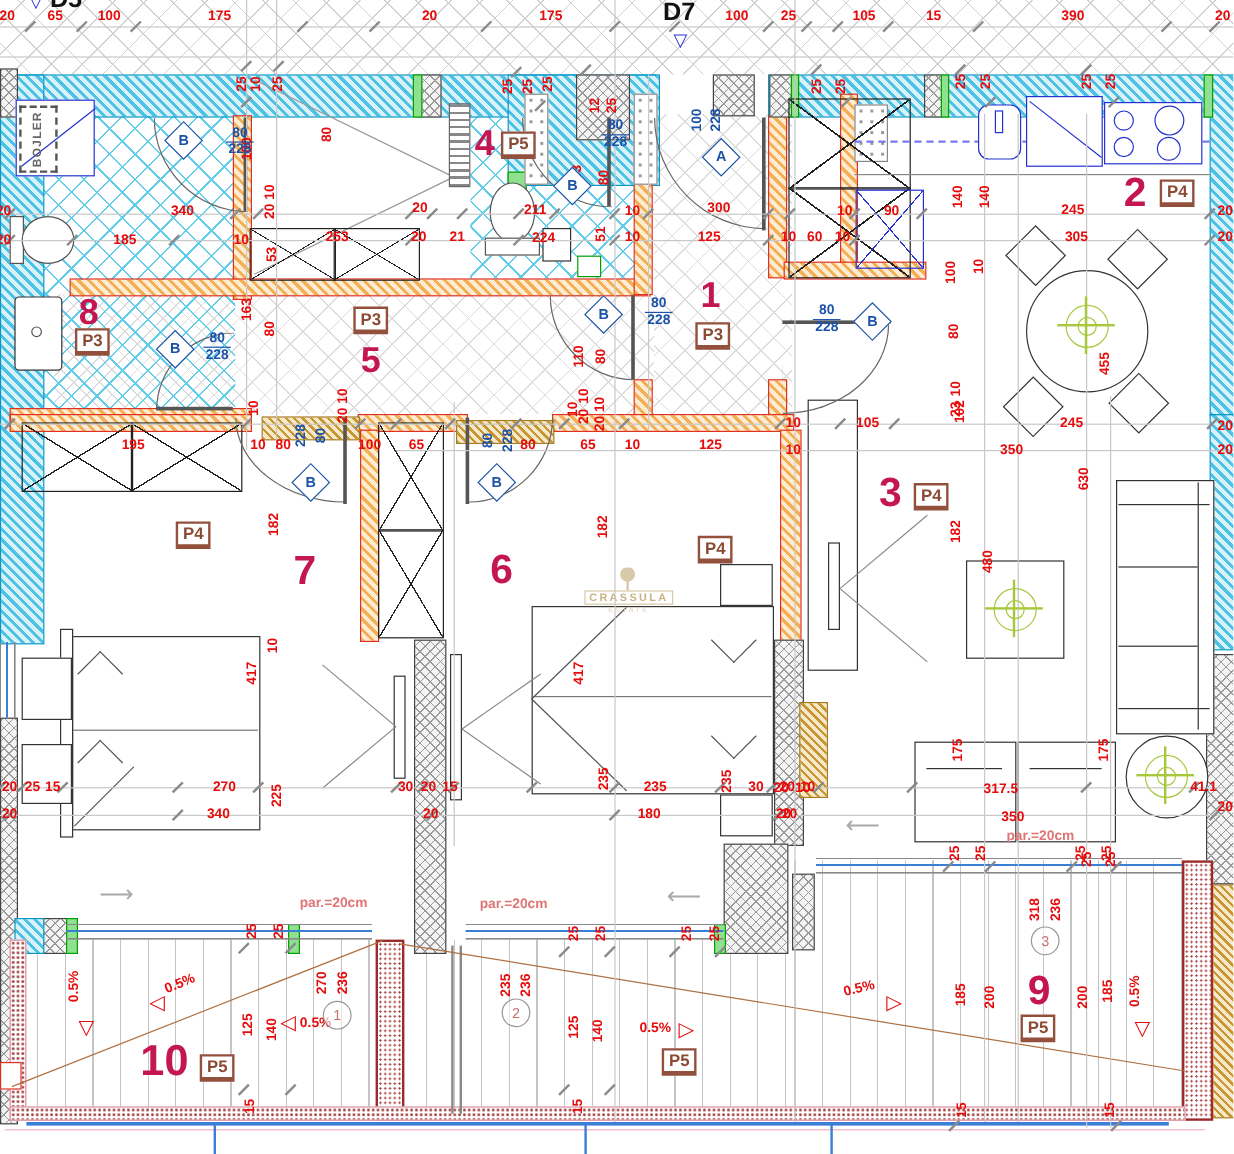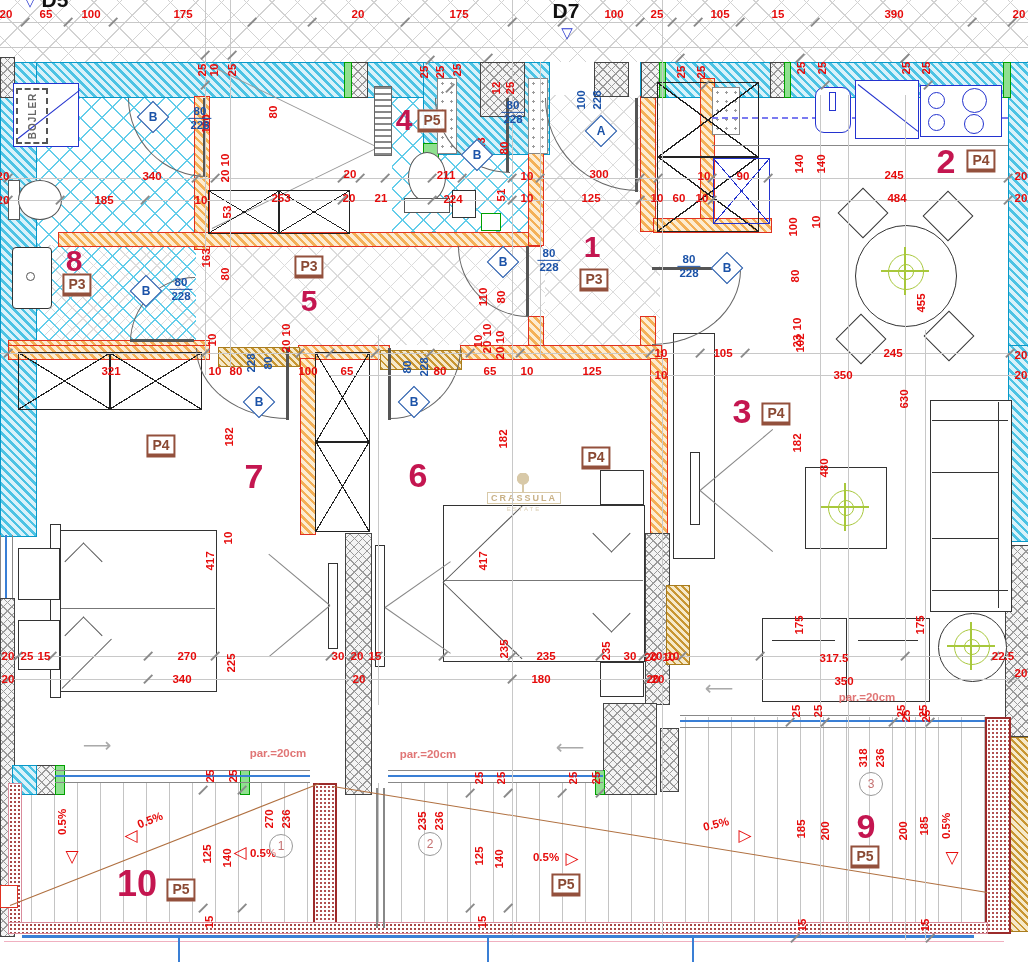--- a/index.html
+++ b/index.html
@@ -436,21 +436,21 @@
       <span class="ann dim" style="left: 599px; top: 174px; color: rgb(230, 12, 12);">300</span>
       <span class="ann dim" style="left: 591px; top: 198px; color: rgb(230, 12, 12);">125</span>
       <span class="ann dim" style="left: 657px; top: 198px; color: rgb(230, 12, 12);">10</span>
       <span class="ann dim" style="left: 679px; top: 198px; color: rgb(230, 12, 12);">60</span>
       <span class="ann dim" style="left: 702px; top: 198px; color: rgb(230, 12, 12);">10</span>
       <span class="ann dim" style="left: 704px; top: 176px; color: rgb(230, 12, 12);">10</span>
       <span class="ann dim" style="left: 743px; top: 176px; color: rgb(230, 12, 12);">90</span>
       <span class="ann dim" style="left: 799px; top: 164px; transform: translate(-50%, -50%) rotate(-90deg); color: rgb(230, 12, 12);">140</span>
       <span class="ann dim" style="left: 821px; top: 164px; transform: translate(-50%, -50%) rotate(-90deg); color: rgb(230, 12, 12);">140</span>
       <span class="ann dim" style="left: 894px; top: 175px; color: rgb(230, 12, 12);">245</span>
-      <span class="ann dim" style="left: 897px; top: 198px; color: rgb(230, 12, 12);">484</span>
+      <span class="ann dim" style="left: 897px; top: 198px; color: rgb(230, 12, 12);">305</span>
       <span class="ann dim" style="left: 1021px; top: 176px; color: rgb(230, 12, 12);">20</span>
       <span class="ann dim" style="left: 1021px; top: 198px; color: rgb(230, 12, 12);">20</span>
       <span class="ann dim" style="left: 793px; top: 227px; transform: translate(-50%, -50%) rotate(-90deg); color: rgb(230, 12, 12);">100</span>
       <span class="ann dim" style="left: 816px; top: 222px; transform: translate(-50%, -50%) rotate(-90deg); color: rgb(230, 12, 12);">10</span>
       <span class="ann dim" style="left: 795px; top: 276px; transform: translate(-50%, -50%) rotate(-90deg); color: rgb(230, 12, 12);">80</span>
       <span class="ann dim" style="left: 797px; top: 324px; transform: translate(-50%, -50%) rotate(-90deg); color: rgb(230, 12, 12);">10</span>
       <span class="ann dim" style="left: 797px; top: 341px; transform: translate(-50%, -50%) rotate(-90deg); color: rgb(230, 12, 12);">23</span>
       <span class="ann dim" style="left: 921px; top: 303px; transform: translate(-50%, -50%) rotate(-90deg); color: rgb(230, 12, 12);">455</span>
       <span class="ann dim" style="left: 893px; top: 353px; color: rgb(230, 12, 12);">245</span>
       <span class="ann dim" style="left: 843px; top: 375px; color: rgb(230, 12, 12);">350</span>
@@ -463,25 +463,25 @@
       <span class="ann dim" style="left: 723px; top: 353px; color: rgb(230, 12, 12);">105</span>
       <span class="ann dim" style="left: 797px; top: 443px; transform: translate(-50%, -50%) rotate(-90deg); color: rgb(230, 12, 12);">182</span>
       <span class="ann dim" style="left: 824px; top: 468px; transform: translate(-50%, -50%) rotate(-90deg); color: rgb(230, 12, 12);">480</span>
       <span class="ann dim" style="left: 799px; top: 625px; transform: translate(-50%, -50%) rotate(-90deg); color: rgb(230, 12, 12);">175</span>
       <span class="ann dim" style="left: 920px; top: 625px; transform: translate(-50%, -50%) rotate(-90deg); color: rgb(230, 12, 12);">175</span>
       <span class="ann dim" style="left: 834px; top: 658px; color: rgb(230, 12, 12);">317.5</span>
       <span class="ann dim" style="left: 844px; top: 681px; color: rgb(230, 12, 12);">350</span>
       <span class="ann dim" style="left: 651px; top: 657px; color: rgb(230, 12, 12);">20</span>
       <span class="ann dim" style="left: 669px; top: 657px; color: rgb(230, 12, 12);">10</span>
       <span class="ann dim" style="left: 653px; top: 679px; color: rgb(230, 12, 12);">20</span>
-      <span class="ann dim" style="left: 1003px; top: 656px; color: rgb(230, 12, 12);">22.5</span>
+      <span class="ann dim" style="left: 1003px; top: 656px; color: rgb(230, 12, 12);">41.1</span>
       <span class="ann dim" style="left: 1021px; top: 673px; color: rgb(230, 12, 12);">20</span>
       <span class="ann dim" style="left: 906px; top: 716px; transform: translate(-50%, -50%) rotate(-90deg); color: rgb(230, 12, 12);">25</span>
       <span class="ann dim" style="left: 926px; top: 716px; transform: translate(-50%, -50%) rotate(-90deg); color: rgb(230, 12, 12);">25</span>
-      <span class="ann dim" style="left: 111px; top: 371px; color: rgb(230, 12, 12);">321</span>
+      <span class="ann dim" style="left: 111px; top: 371px; color: rgb(230, 12, 12);">195</span>
       <span class="ann dim" style="left: 215px; top: 371px; color: rgb(230, 12, 12);">10</span>
       <span class="ann dim" style="left: 236px; top: 371px; color: rgb(230, 12, 12);">80</span>
       <span class="ann dim" style="left: 308px; top: 371px; color: rgb(230, 12, 12);">100</span>
       <span class="ann dim" style="left: 347px; top: 371px; color: rgb(230, 12, 12);">65</span>
       <span class="ann dim" style="left: 251px; top: 363px; transform: translate(-50%, -50%) rotate(-90deg); color: rgb(28, 83, 168);">228</span>
       <span class="ann dim" style="left: 268px; top: 363px; transform: translate(-50%, -50%) rotate(-90deg); color: rgb(28, 83, 168);">80</span>
       <span class="ann dim" style="left: 229px; top: 437px; transform: translate(-50%, -50%) rotate(-90deg); color: rgb(230, 12, 12);">182</span>
       <span class="ann dim" style="left: 210px; top: 561px; transform: translate(-50%, -50%) rotate(-90deg); color: rgb(230, 12, 12);">417</span>
       <span class="ann dim" style="left: 228px; top: 538px; transform: translate(-50%, -50%) rotate(-90deg); color: rgb(230, 12, 12);">10</span>
       <span class="ann dim" style="left: 187px; top: 656px; color: rgb(230, 12, 12);">270</span>

